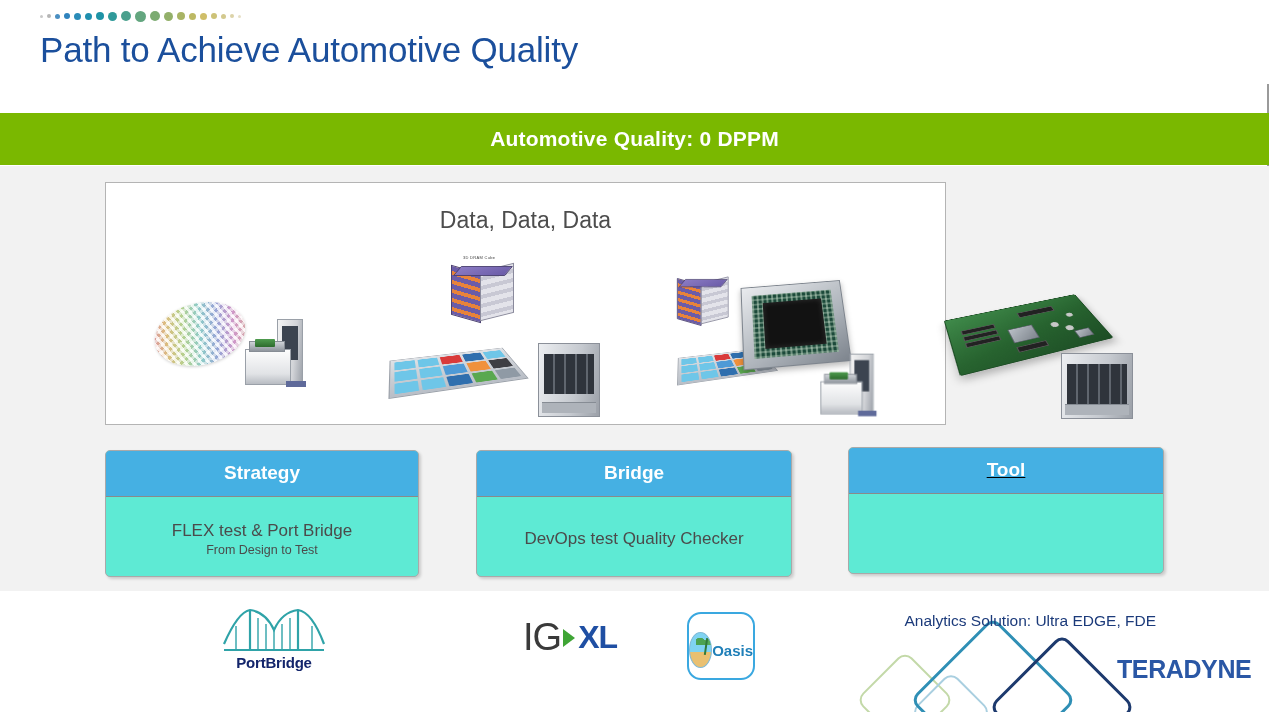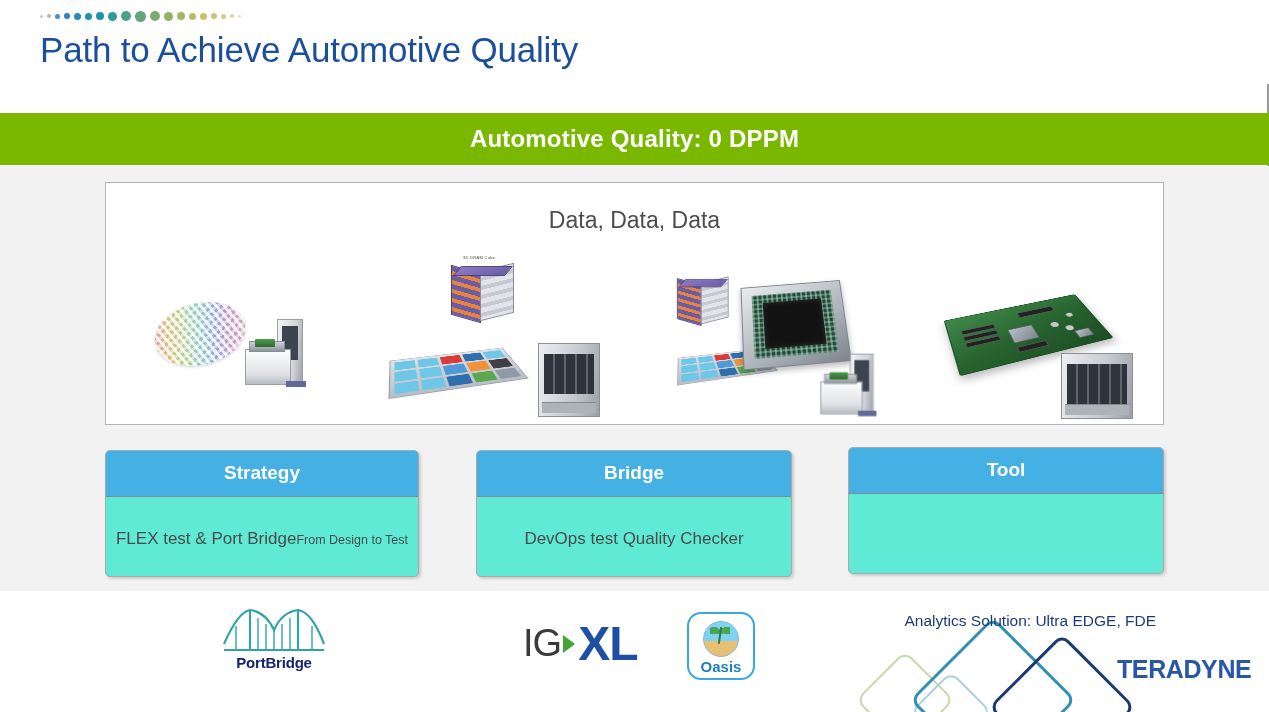--- a/index.html
+++ b/index.html
@@ -30,32 +30,32 @@
     letter-spacing: -0.2px; white-space: nowrap;
   }
 
   
   .banner {
     position: absolute; left: 0; top: 113px; width: 1269px; height: 52px;
     background: #7ab800;
     display: flex; align-items: center; justify-content: center;
   }
   .banner-text {
-    color: #ffffff; font-size: 24px; font-weight: bold; letter-spacing: 0.2px;
+    color: #ffffff; font-size: 21px; font-weight: bold; letter-spacing: 0.2px;
   }
 
   
   .body-area {
     position: absolute; left: 0; top: 166px; width: 1269px; height: 425px;
     background: #f2f2f2;
   }
 
   
   .data-box {
-    position: absolute; left: 105px; top: 16px; width: 1059px; height: 243px;
+    position: absolute; left: 105px; top: 16px; width: 841px; height: 243px;
     background: #ffffff; border: 1px solid #b4b4b4;
   }
   .data-box-title {
     position: absolute; left: 0; top: 24px; width: 100%;
     text-align: center; font-size: 23px; color: #4d4d4d; font-weight: 400;
   }
   .gfx { position: absolute; }
 
   
   .wafer {
@@ -187,21 +187,21 @@
     border:1px solid #a9a9a9; border-radius: 5px;
     box-shadow: 2px 2px 3px rgba(0,0,0,.16);
     overflow: hidden;
   }
   .card-head {
     background:#45b0e3; color:#ffffff; text-align:center;
     font-size: 19px; font-weight: bold; padding: 11px 0 12px;
     border-bottom:1px solid #8a8a8a;
   }
   .card-body {
-    display:flex; align-items:center; justify-content:center;
+    display:flex; flex-direction:column; align-items:center; justify-content:center;
     text-align:right;
   }
   .card-text { font-size: 17px; color:#4b4b4b; line-height: 1.25; }
   .card-sub  { font-size: 12.5px; color:#4b4b4b; margin-top: 2px; }
 
   
   .footer {
     position: absolute; left:0; top: 591px; width: 1269px; height: 121px;
     background:#ffffff; overflow: hidden;
   }
@@ -215,27 +215,27 @@
   }
 
   
   .igxl { display:flex; align-items:center;margin-left:20px; }
   .igxl .ig { font-size: 38px; color:#3a3a3a; font-weight:400; letter-spacing:-1px; }
   .igxl .arrow {
     width:0; height:0; margin: 0 3px 0 2px;
     border-top: 9px solid transparent; border-bottom: 9px solid transparent;
     border-left: 12px solid #3fa535;
   }
-  .igxl .xl { font-size: 48px; color:#1f4fa3; font-weight:bold; letter-spacing:-1px; }
+  .igxl .xl { font-size: 32px; color:#1f4fa3; font-weight:bold; letter-spacing:-1px; }
 
   
   .oasis {
     width: 68px; height: 68px; border-radius: 14px;
     background:#ffffff; border:2px solid #3aa8e0;
-    display:flex; flex-direction:column; align-items:center; justify-content:flex-start;
+    display:flex; flex-direction:row; align-items:center; justify-content:flex-start;
     padding-top:7px;
   }
   .oasis .globe {
     width: 36px; height: 36px; border-radius:50%;
     background: linear-gradient(180deg,#7fd3f2 0 55%,#e9c071 55% 100%);
     border:1px solid #7fb9d6; position:relative; overflow:hidden;
   }
   .oasis .palm {
     position:absolute; left:15px; top:5px; width:2px; height:17px;
     background:#2f7a3c; transform: rotate(8deg);
@@ -418,21 +418,21 @@
       </div>
     </div>
 
     <div class="card" style="left:476px; top:284px; width:316px; height:293px; height:293px; height:127px;">
       <div class="card-head">Bridge</div>
       <div class="card-body" style="height:83px;">
         <div class="card-text">DevOps test Quality Checker</div>
       </div>
     </div>
 
-    <div class="card" style="left:848px; top:281px; width:316px; height:127px;">
+    <div class="card" style="left:848px; top:281px; width:316px; height:127px;text-decoration:underline;">
       <div class="card-head">Tool</div>
     </div>
 
   </div>
 
   <div class="footer">
 
     <div class="diamonds" style="left:860px; top:36px; width:380px; height:120px;">
       <div class="dia" style="left:10px;  top:38px; width:70px;  height:70px; border-width:2px; border-color:#c3d9a8;"></div>
       <div class="dia" style="left:62px;  top:56px; width:58px;  height:58px; border-width:2px; border-color:#a9cfe0;"></div>

